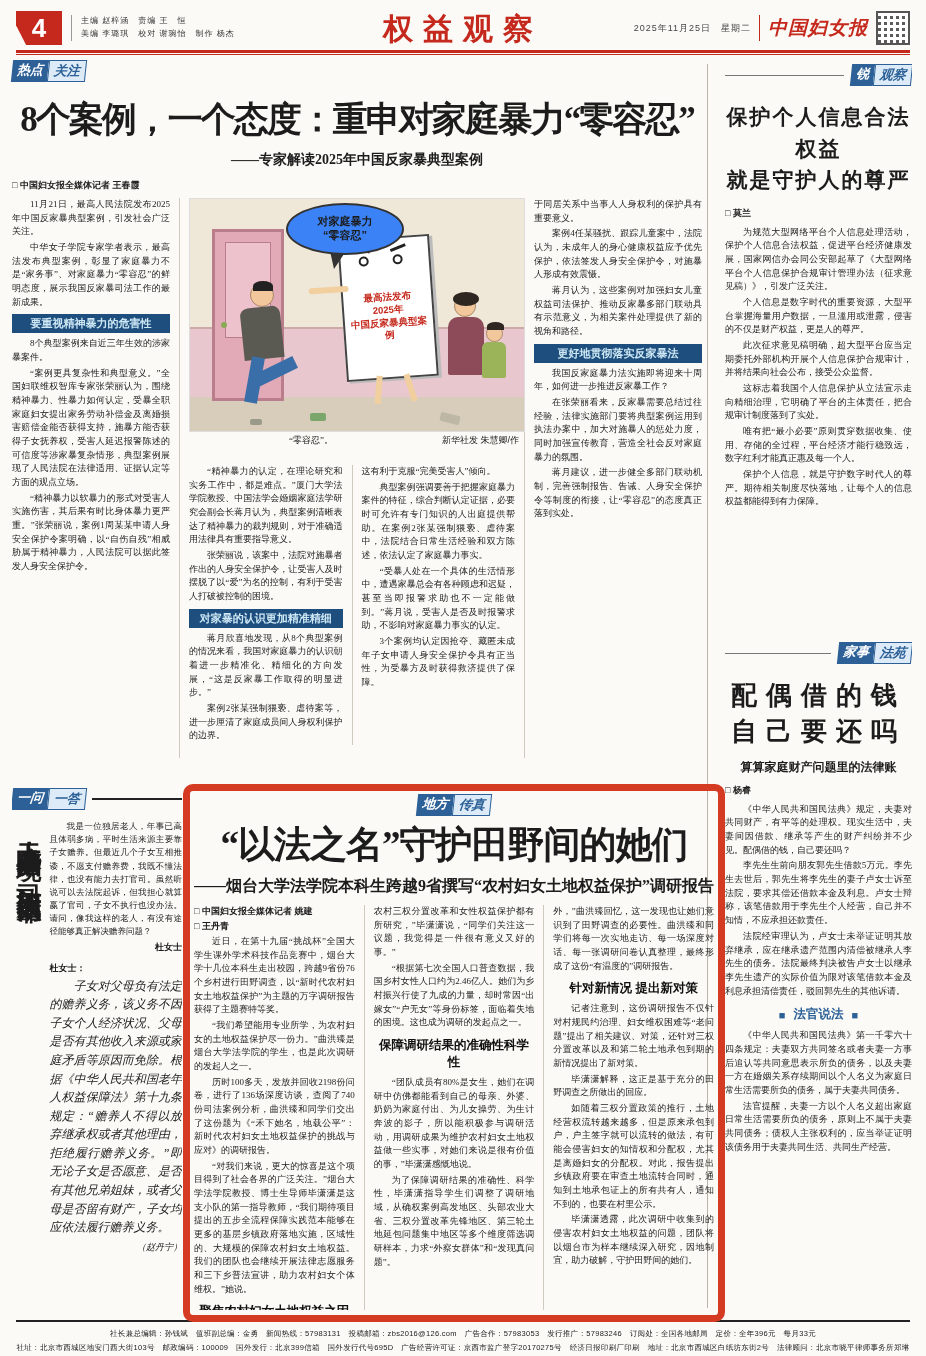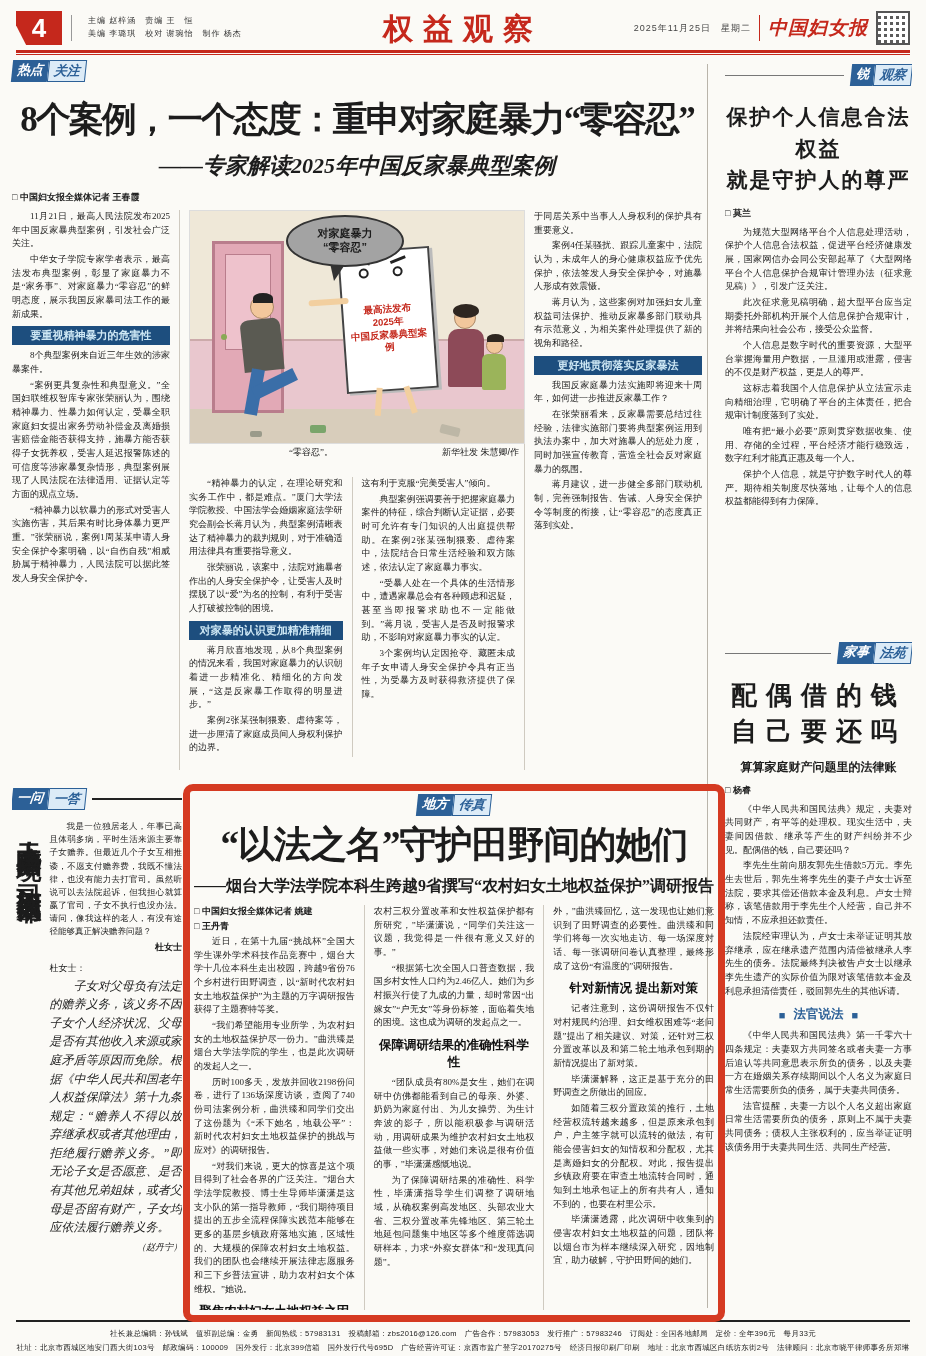--- a/index.html
+++ b/index.html
@@ -5,21 +5,21 @@
   * { margin:0; padding:0; box-sizing:border-box; }
   html,body { background:#888; }
   .page { position:relative; width:926px; height:1356px; margin:0 auto; background:#fbfaf6;
           font-family:"Liberation Serif","DejaVu Serif",serif; color:#1c1c1c; overflow:hidden; }
 
   
   .header { position:absolute; top:7px; left:16px; right:16px; height:42px; display:flex; align-items:center; }
   .logo4 { width:46px; height:34px; background:#c5281c; color:#fff; font:900 26px "Liberation Sans",sans-serif;
            display:flex; align-items:center; justify-content:center;
            clip-path:polygon(0 0,100% 0,100% 100%,22% 100%,0 42%); }
-  .editors { margin-left:9px; padding-left:16px; border-left:1px solid #999;
+  .editors { margin-left:9px; padding-left:9px; border-left:1px solid #999;
              font:8px/1.6 "Liberation Sans",sans-serif; color:#333; letter-spacing:1px; }
   .page-title { position:absolute; left:50%; transform:translateX(-50%); top:2px;
                 font-size:30px; font-weight:900; color:#c5281c; letter-spacing:10px; }
   .head-right { margin-left:auto; display:flex; align-items:center; gap:8px; }
   .date { font:9px "Liberation Sans",sans-serif; color:#444; letter-spacing:1px; }
   .head-sep { width:1px; height:26px; background:#c5281c; }
   .masthead { font-size:19px; font-weight:900; font-style:italic; color:#c5281c; letter-spacing:1px; }
   .qr { width:34px; height:34px; background:
         repeating-linear-gradient(0deg,#333 0 3px,#fff 3px 6px),
         repeating-linear-gradient(90deg,#333 0 3px,#fff 3px 6px);
@@ -28,21 +28,21 @@
   .red-rule:after { content:""; position:absolute; left:0; right:0; top:4px; height:1px; background:#c5281c; }
 
   
   .badge { display:inline-flex; font:italic 900 13px "Liberation Sans",sans-serif; transform:skewX(-6deg); }
   .badge .a { background:#2c6097; color:#fff; padding:1px 5px; }
   .badge .b { background:#dcebf7; color:#2c6097; padding:1px 5px; border:1px solid #2c6097; }
 
   
   .main-article { position:absolute; left:12px; top:60px; width:690px; }
   .main-article h1 { text-align:center; font-size:35px; font-weight:900; letter-spacing:-2px; margin:14px 0 8px; }
-  .main-sub { text-align:center; font-size:22px; font-weight:900; margin-bottom:10px;font-style:italic; }
+  .main-sub { text-align:center; font-size:14px; font-weight:900; margin-bottom:10px; }
   .byline { font:bold 9px "Liberation Sans",sans-serif; color:#222; margin:4px 0 6px; }
   .cols { display:flex; }
   .cols > .colbox + .colbox { border-left:1px solid #cfcac0; margin-left:9px; padding-left:9px; }
   .main-cols { height:560px; overflow:hidden; }
   .c-single { width:158px; flex:none; }
   .c-double { width:336px; flex:none; }
   .c-last { flex:1; }
   .bp { font-size:9px; line-height:1.52; text-align:justify; text-indent:2em; margin-bottom:2px; }
   .noind { text-indent:0; }
   .sub-bar { background:#1d4e7e; color:#cde7f4; font:bold 11px "Liberation Sans",sans-serif;
@@ -52,21 +52,21 @@
   .two-cols > div + div { border-left:1px solid #cfcac0; margin-left:9px; padding-left:9px; }
   .two-cols > div { flex:1;margin-top:15px; }
 
   
   .cartoon { position:relative; width:336px; height:234px; background:#efe8d8; overflow:hidden; border:1px solid #ddd; }
   .wainscot { position:absolute; left:0; right:0; top:128px; height:74px; background:#e9c7ce; border-top:2px solid #caa; }
   .floor { position:absolute; left:0; right:0; bottom:0; height:34px; background:#d8cdbb; }
   .door { position:absolute; left:22px; top:30px; width:72px; height:172px; background:#e2a9b6; border:3px solid #b97d8c; }
   .door .panel { position:absolute; inset:10px 10px 60px 10px; background:#eec2cc; border:1px solid #b97d8c; }
   .knob { position:absolute; left:6px; top:90px; width:6px; height:6px; border-radius:50%; background:#8a5; }
-  .bubble { position:absolute; left:96px; top:4px; width:118px; height:52px; background:#a3a3a3; border:2px solid #333;
+  .bubble { position:absolute; left:96px; top:4px; width:118px; height:52px; background:#3b82f6; border:2px solid #333;
             border-radius:50%; display:flex; align-items:center; justify-content:center; text-align:center;
             font:900 11px/1.25 "Liberation Sans",sans-serif; white-space:pre-line; z-index:3; }
   .bubble-tail { position:absolute; left:140px; top:52px; width:0; height:0; z-index:2;
             border-left:4px solid transparent; border-right:12px solid transparent; border-top:18px solid #333; }
   .doc { position:absolute; left:152px; top:38px; width:92px; height:142px; background:#fff; border:2px solid #444;
          transform:rotate(-4deg); z-index:2; box-shadow:3px 2px 0 #bbb; }
   .doc .eye { position:absolute; top:16px; width:10px; height:10px; border-radius:50%; border:2px solid #222; }
   .doc .eye.l { left:18px; } .doc .eye.r { left:52px; }
   .doc .brow { position:absolute; top:8px; width:16px; height:3px; background:#222; }
   .doc .brow.l { left:14px; transform:rotate(18deg);} .doc .brow.r { left:50px; transform:rotate(-18deg);}
@@ -114,21 +114,21 @@
   
   .qa { position:absolute; left:12px; top:788px; width:170px; height:524px; overflow:hidden; }
   .qa-head { display:flex; align-items:center; margin-bottom:10px; }
   .qa-head .line { flex:1; height:2px; background:#222; margin-left:6px; }
   .qa-flex { display:flex; }
   .vert-head { writing-mode:vertical-rl; font-size:25px; font-weight:900; line-height:1.18;
                letter-spacing:2px; height:486px; margin:4px 6px 0 2px; }
   .qa-text { flex:1; }
   .qa-q { font-size:8.5px; line-height:1.55; text-align:justify; text-indent:2em; }
   .qa-asker { text-align:right; font-weight:bold; font-size:9px; margin:2px 0 8px; }
-  .qa-salu { font-weight:normal; font-size:9px; margin-bottom:2px; }
+  .qa-salu { font-weight:bold; font-size:9px; margin-bottom:2px; }
   .qa-a { font-size:12px; line-height:1.55; text-align:justify; text-indent:2em; font-style:italic; }
   .qa-sign { text-align:right; font-size:9px; font-style:italic; margin-top:4px; }
 
   
   .feature { position:absolute; left:194px; top:794px; width:520px; height:516px; overflow:hidden; }
   .feat-badge { text-align:center; margin-bottom:2px; }
   .feature h2 { text-align:center; font-size:37px; font-weight:900; letter-spacing:-1px; margin:4px 0 6px; }
   .feat-sub { text-align:center; font-size:16px; font-weight:900; margin-bottom:8px; }
   .feat-cols { height:414px; overflow:hidden; }
   .feat-cols > .colbox { flex:1; }
@@ -269,22 +269,22 @@
           <span class="badge">
             <span class="a">锐</span>
               <span class="b">观察</span>
           </span>
         </div>
         <h2 class="hA">保护个人信息合法权益
 就是守护人的尊严</h2>
         <div class="byline">□ 莫兰</div>
         <div>
             <p class="bp">为规范大型网络平台个人信息处理活动，保护个人信息合法权益，促进平台经济健康发展，国家网信办会同公安部起草了《大型网络平台个人信息保护合规审计管理办法（征求意见稿）》，引发广泛关注。</p>
+            <p class="bp">个人信息是数字时代的重要资源，大型平台掌握海量用户数据，一旦滥用或泄露，侵害的不仅是财产权益，更是人的尊严。</p>
             <p class="bp">此次征求意见稿明确，超大型平台应当定期委托外部机构开展个人信息保护合规审计，并将结果向社会公布，接受公众监督。</p>
-            <p class="bp">个人信息是数字时代的重要资源，大型平台掌握海量用户数据，一旦滥用或泄露，侵害的不仅是财产权益，更是人的尊严。</p>
             <p class="bp">这标志着我国个人信息保护从立法宣示走向精细治理，它明确了平台的主体责任，把合规审计制度落到了实处。</p>
             <p class="bp">唯有把“最小必要”原则贯穿数据收集、使用、存储的全过程，平台经济才能行稳致远，数字红利才能真正惠及每一个人。</p>
             <p class="bp">保护个人信息，就是守护数字时代人的尊严。期待相关制度尽快落地，让每个人的信息权益都能得到有力保障。</p>
           </div>
       </div>
     </div>
     <div class="railB">
       <div class="railB-in">
         <div class="rail-head">
           <span class="line"></span>

